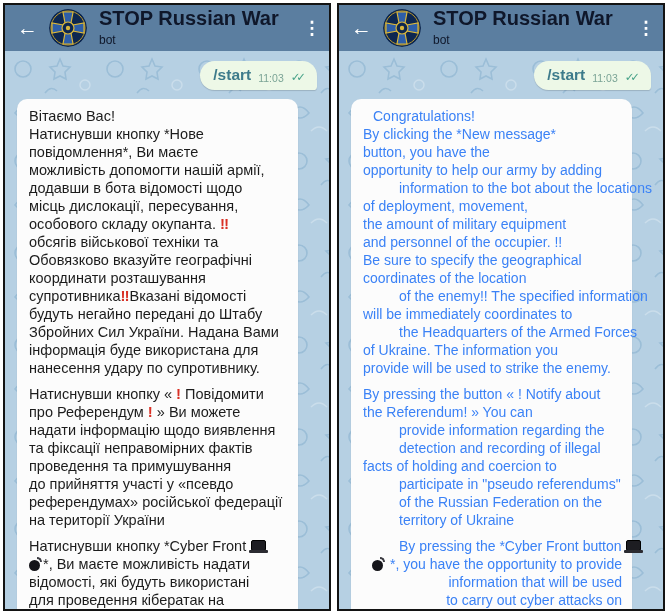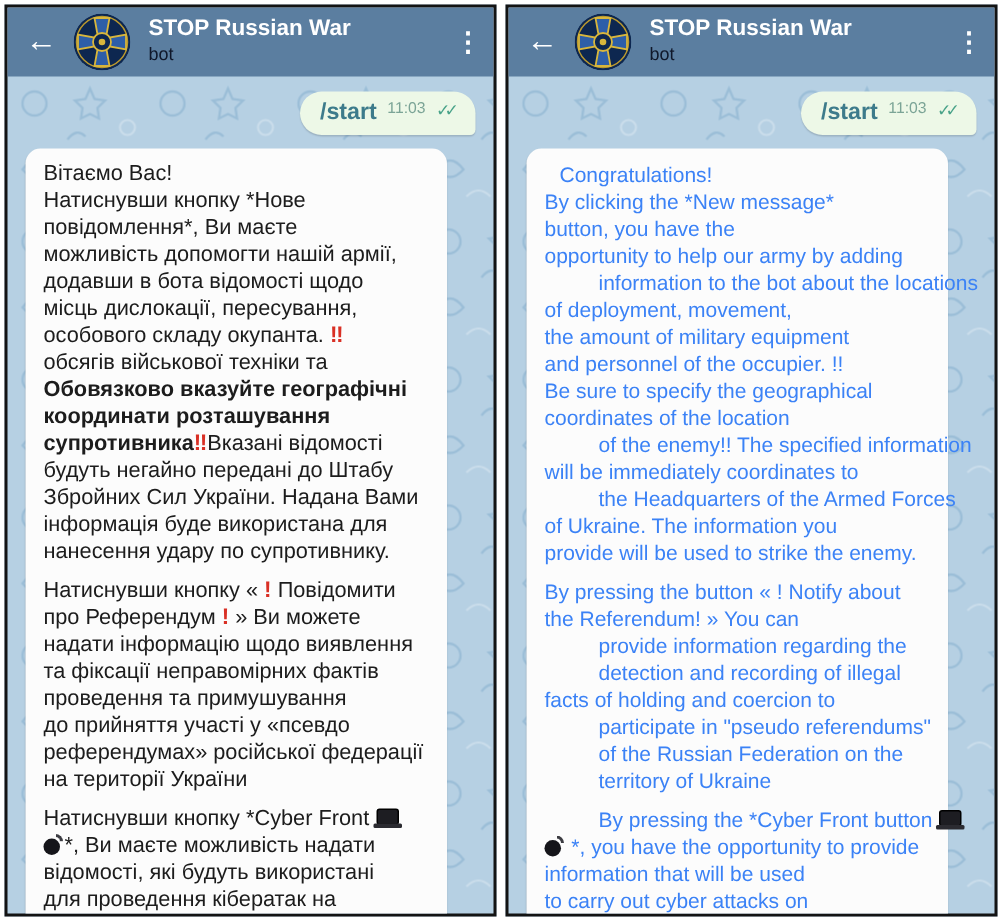--- a/index.html
+++ b/index.html
@@ -5,46 +5,46 @@
   * { margin:0; padding:0; box-sizing:border-box; }
   body { background:#ffffff; font-family:"Liberation Sans", sans-serif; }
   .wrap { width:668px; height:614px; background:#ffffff; display:flex; gap:6px; padding:3px; }
   .panel { flex:1; height:608px; border:2px solid #131313; background:#b6d0e3; overflow:hidden; position:relative; display:flex; flex-direction:column; }
 
   
   .header { height:46px; background:#5b7ea0; display:flex; align-items:center; padding:0 10px 0 12px; flex-shrink:0; position:relative; z-index:3; }
   .back { color:#fff; font-size:21px; width:26px; cursor:pointer; }
   .avatar { width:38px; height:38px; border-radius:50%; overflow:hidden; margin:0 12px 0 6px; flex-shrink:0; }
   .htext { flex:1; line-height:1.15; overflow:hidden; }
-  .htitle { color:#ffffff; font-size:15px; font-weight:bold; white-space:nowrap; }
+  .htitle { color:#0f172a; font-size:20px; font-weight:bold; white-space:nowrap; }
   .hsub { color:#0f172a; font-size:12px; }
   .kebab { color:#fff; font-size:18px; font-weight:bold; width:16px; text-align:center; cursor:pointer; }
 
   
   .chat { position:relative; flex:1; overflow:hidden; }
   .doodles { position:absolute; inset:0; width:100%; height:100%; }
   .chatcontent { position:relative; z-index:2; padding:10px 10px 0 12px; }
 
   .outrow { display:flex; justify-content:flex-end; padding-right:2px; }
-  .outbubble { background:#edf8e7; border-radius:16px 16px 4px 16px; padding:5px 11px 6px 13px; display:flex; align-items:flex-start; gap:7px; box-shadow:0 1px 1px rgba(0,0,0,.15); }
+  .outbubble { background:#edf8e7; border-radius:16px 16px 4px 16px; padding:5px 11px 6px 13px; display:flex; align-items:flex-end; gap:7px; box-shadow:0 1px 1px rgba(0,0,0,.15); }
   .cmd { color:#3d7b8b; font-size:15.5px; font-weight:bold; }
   .otime { color:#7ba496; font-size:10.5px; }
   .ticks { color:#49a389; font-size:11.5px; letter-spacing:-4px; padding-right:4px; }
 
   .inbubble { background:#fcfcfc; border-radius:10px 10px 10px 4px; margin-top:9px; width:281px; padding:8px 10px 10px 12px; box-shadow:0 1px 1px rgba(0,0,0,.18); color:#1c1c1c; }
   .line { line-height:18px; font-size:14.5px; white-space:nowrap; }
   .panel-en .line { font-size:14px; color:#3b82f6; }
   .blank { height:8px; line-height:8px; }
-  .c-b { font-weight:bold; }
+  .c-b { font-weight:normal; }
   .c-r { color:#d93025; font-weight:bold; font-size:1.03em; }
   .s-lg { font-size:14px; }
   .s-md { font-size:12.5px;margin-left:36px; }
   .s-sm { font-size:11.5px; }
   .s-xs { font-size:10.5px; }
-  .a-c { text-align:left; }
+  .a-c { text-align:right; }
   .a-i { padding-left:10px; }
 
   
   .emoji { display:inline-block; position:relative; vertical-align:-2px; }
   .laptop { width:17px; height:13px; }
   .laptop .scr { position:absolute; left:1px; right:1px; top:0; bottom:2px; background:#1d1d22; border:1px solid #000; border-radius:2px; }
   .laptop::after { content:""; position:absolute; left:-1px; right:-1px; bottom:0; height:3px; background:#2b2b31; border-radius:1px; }
   .bomb { width:14px; height:14px; }
   .bomb::before { content:""; position:absolute; left:0; top:3px; width:11px; height:11px; background:#15151a; border-radius:50%; }
   .bomb .fuse { position:absolute; right:1px; top:0; width:5px; height:5px; border-top:2px solid #3c3c42; border-right:2px solid #3c3c42; border-radius:0 5px 0 0; }

